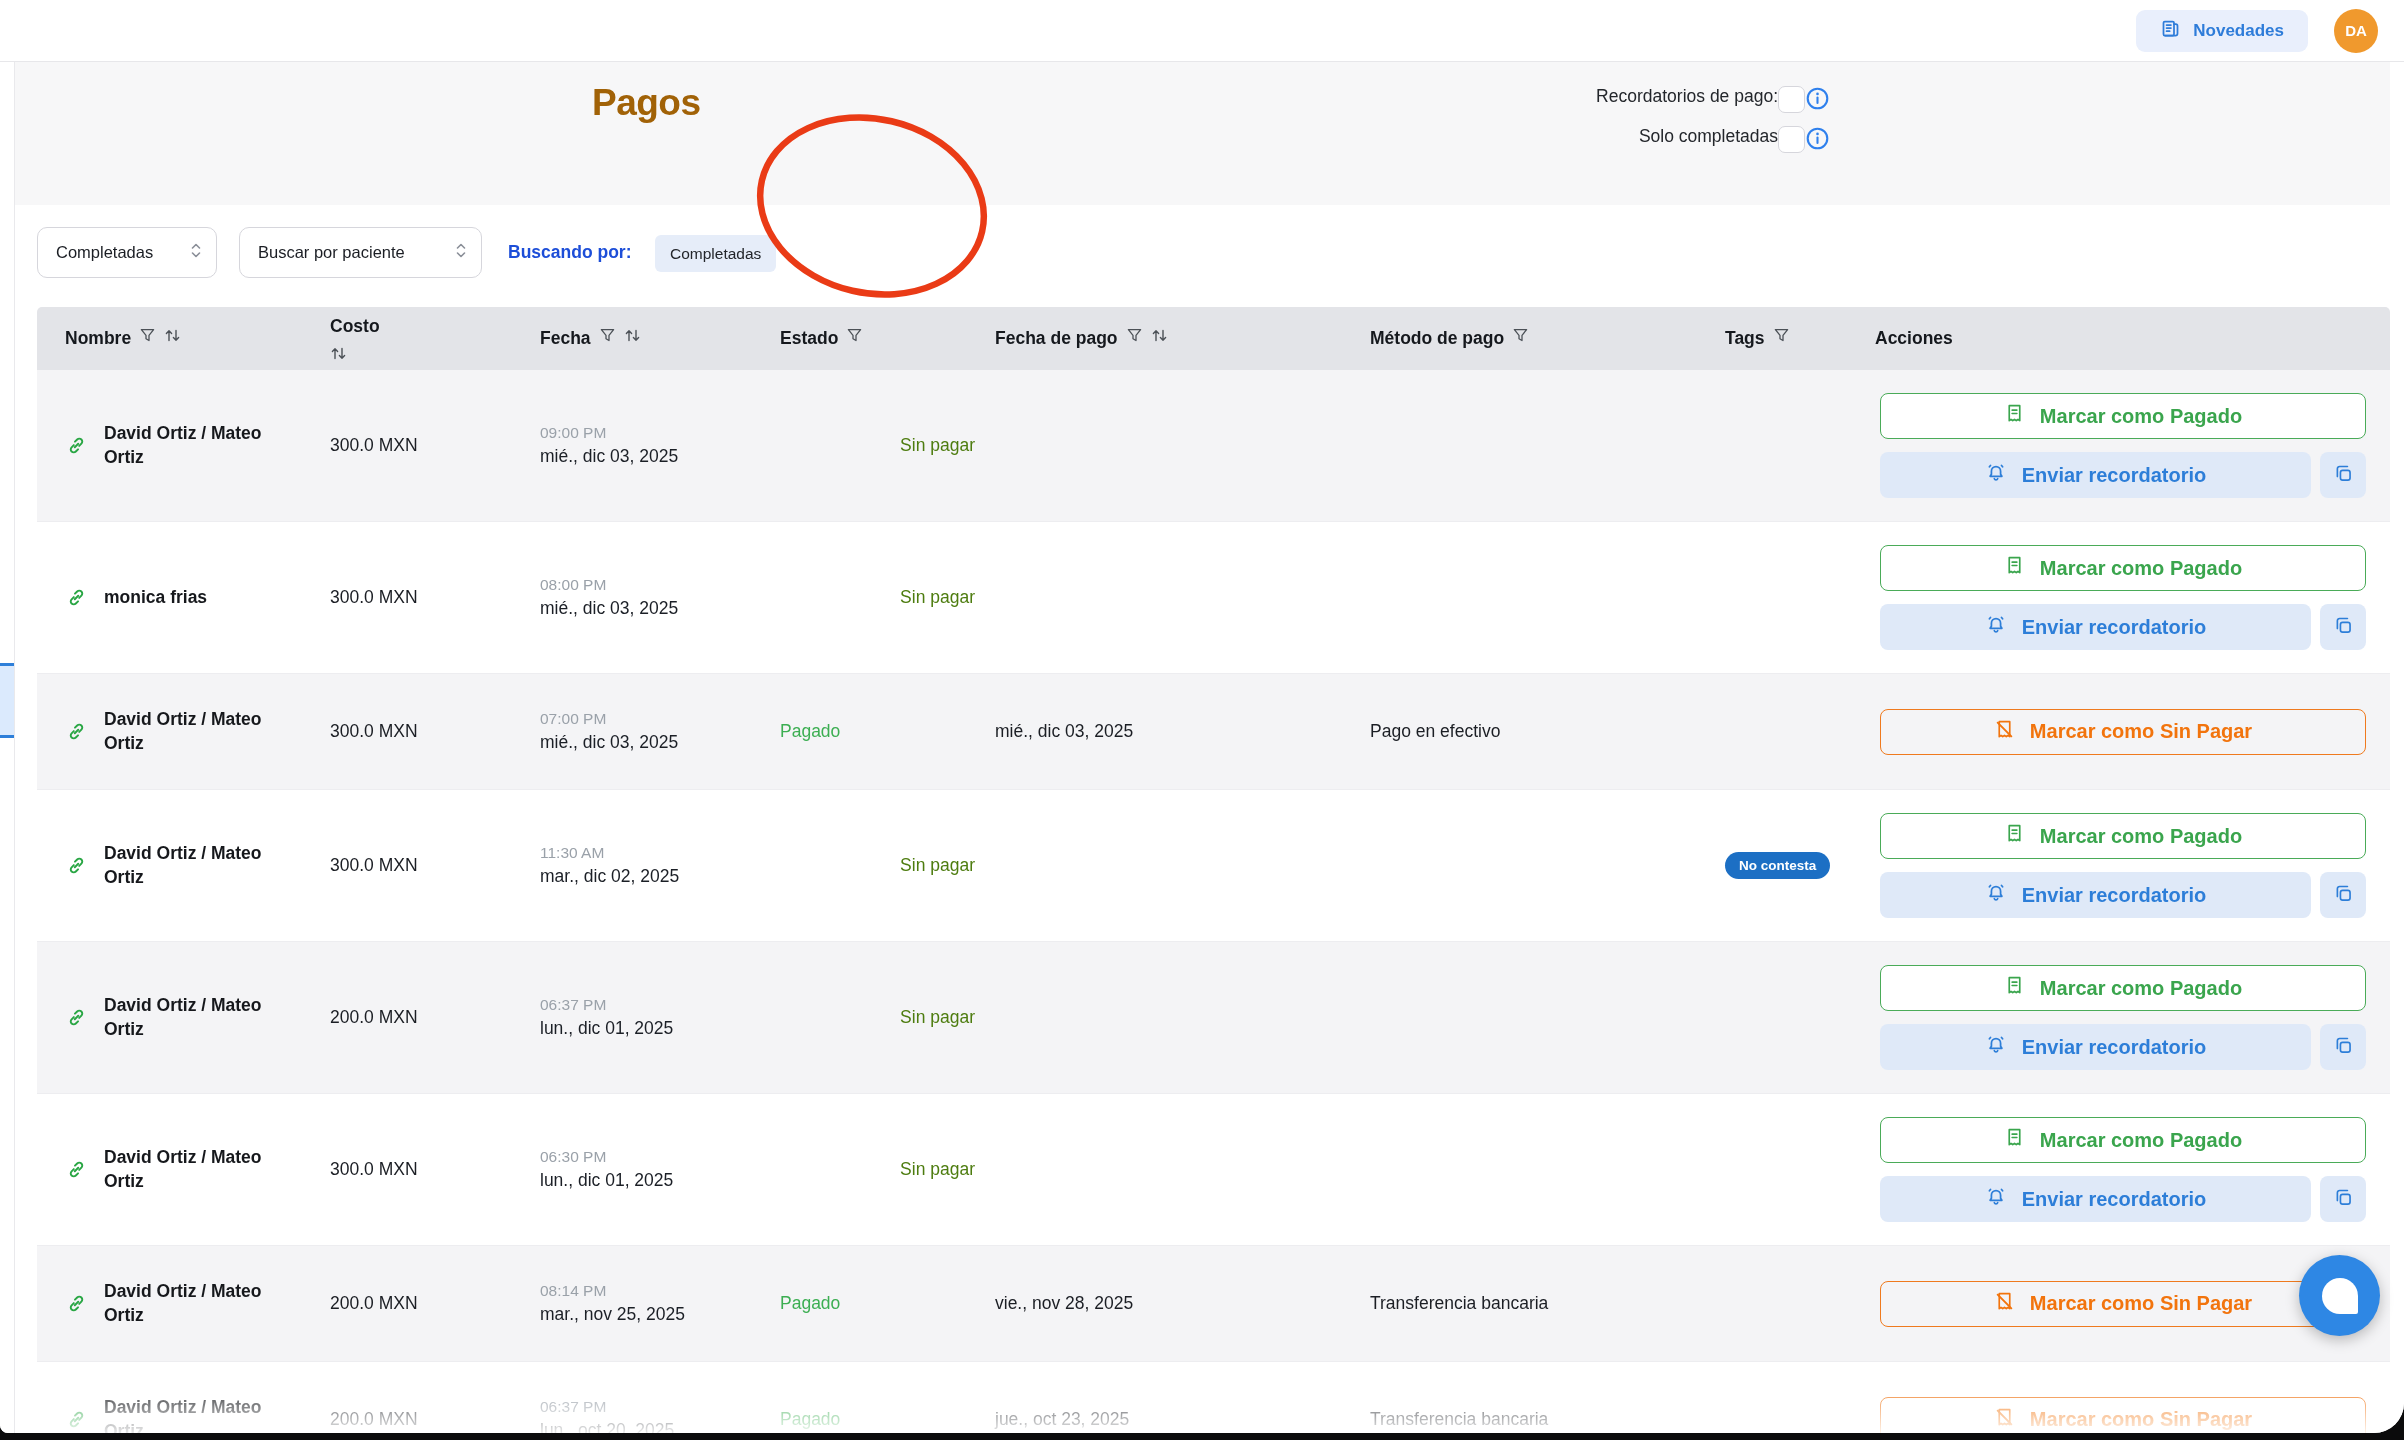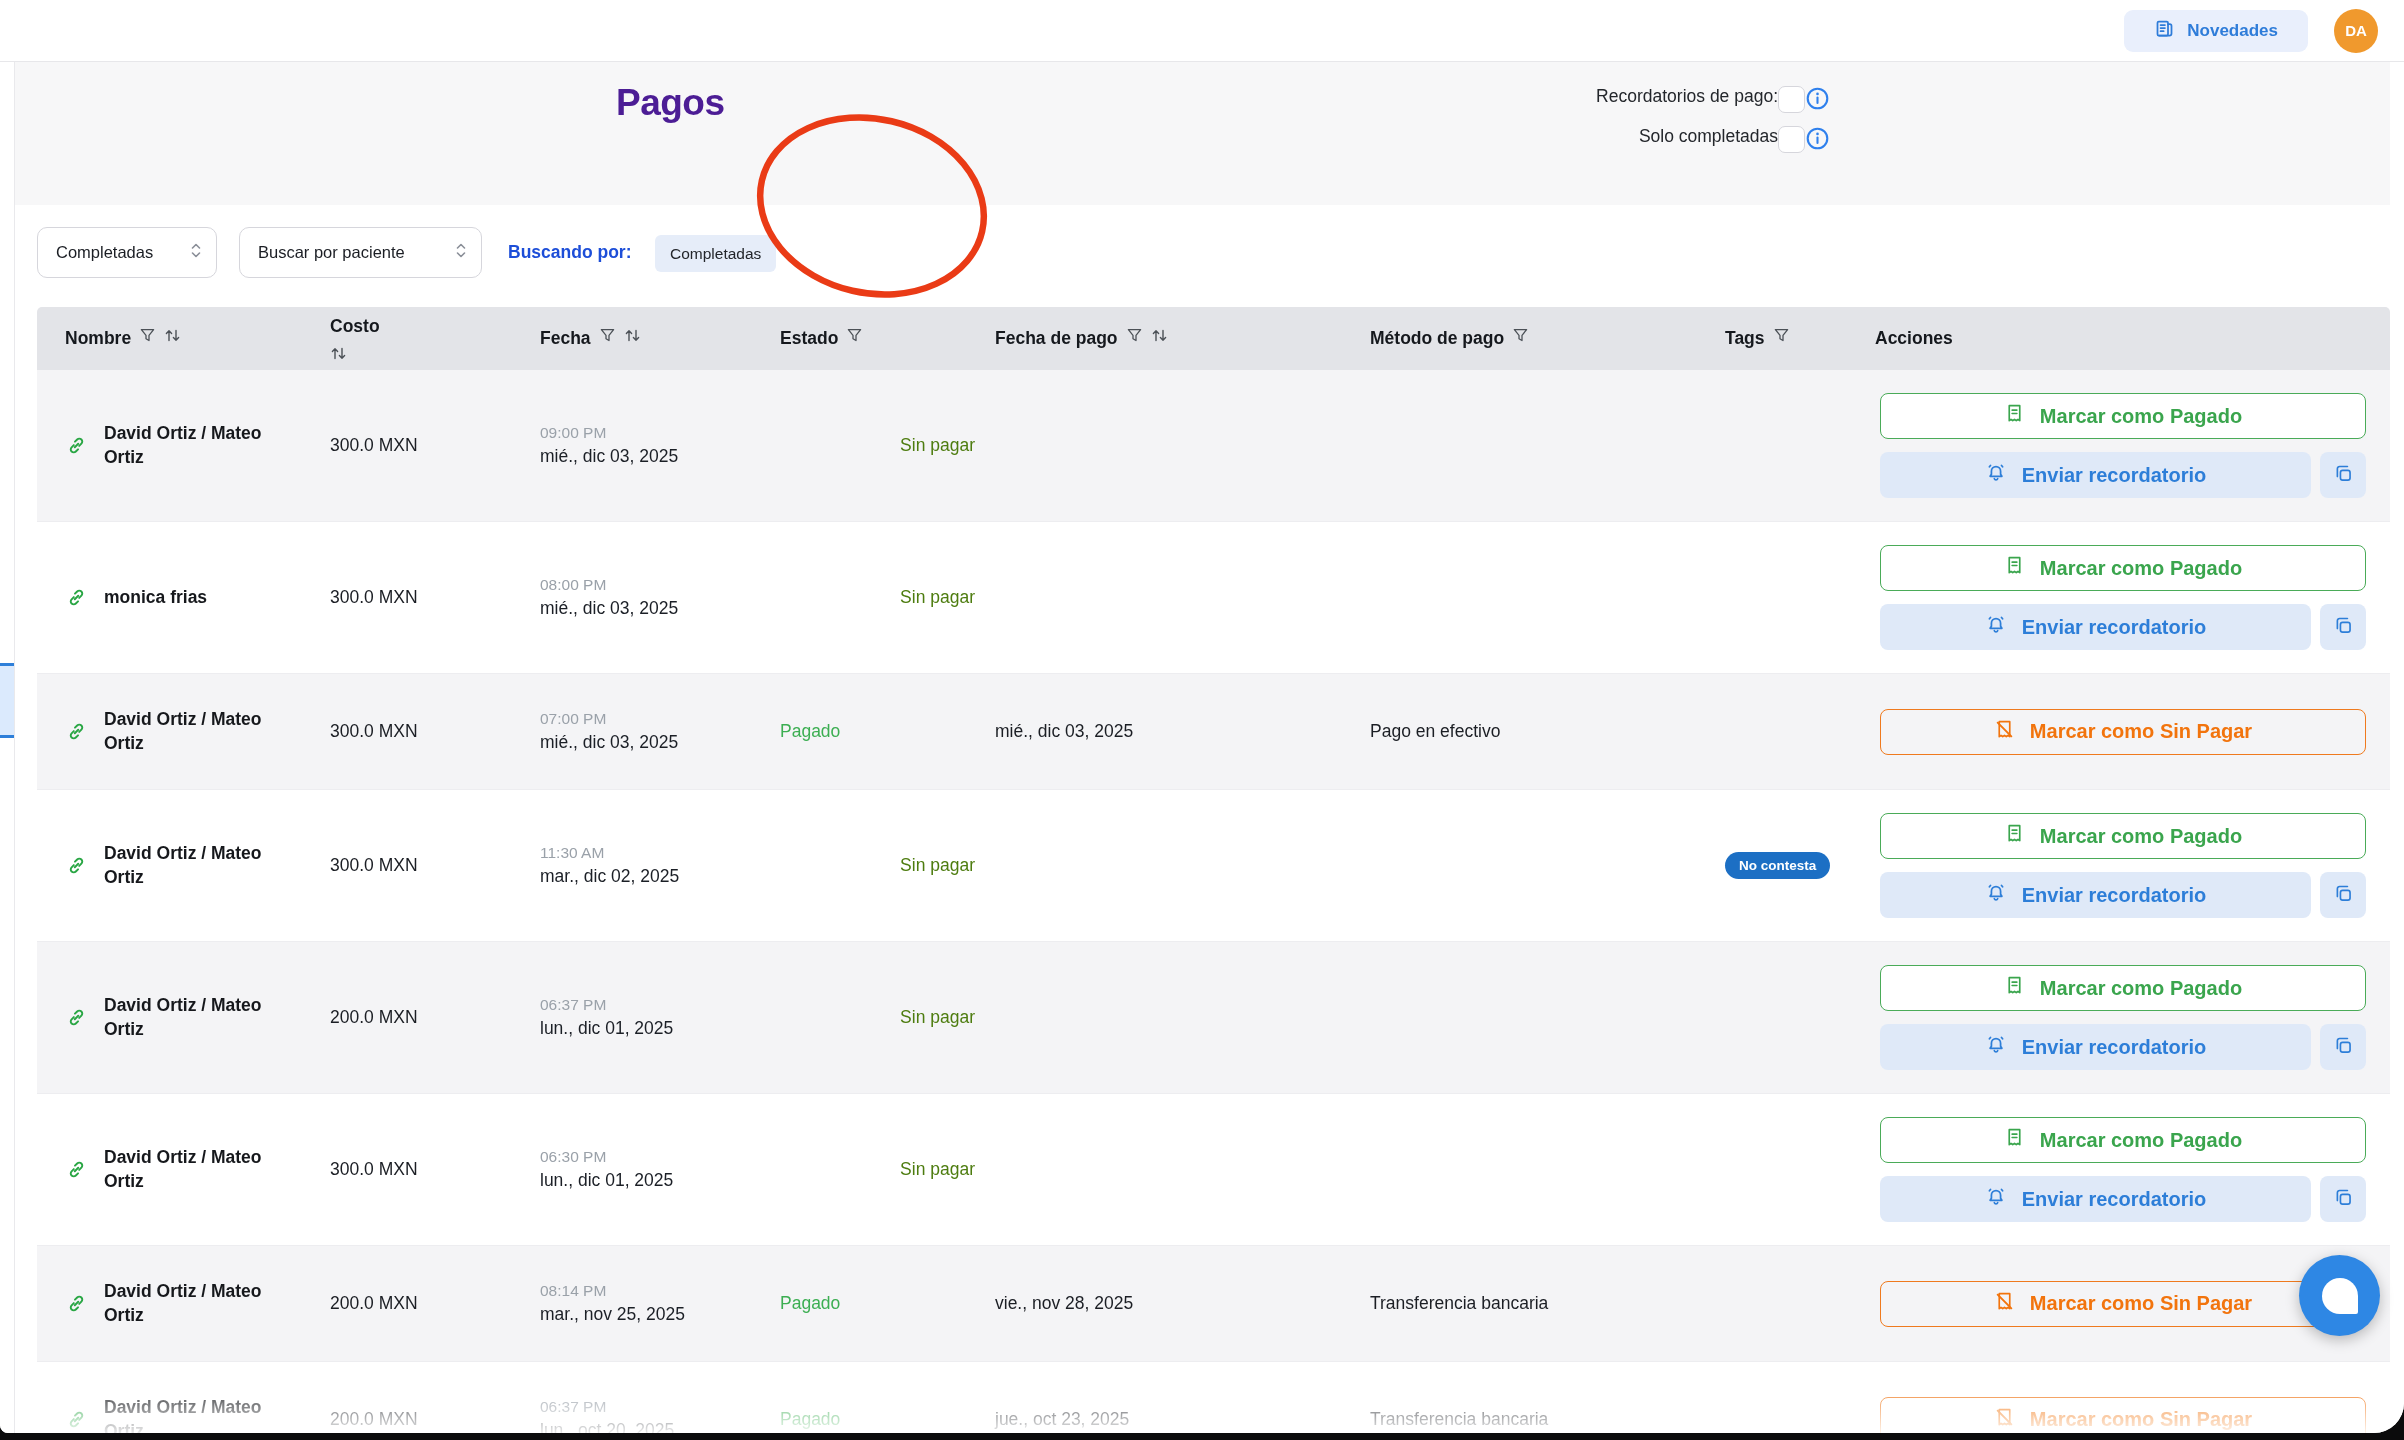--- a/index.html
+++ b/index.html
@@ -17,21 +17,21 @@
     overflow:hidden;
   }
   
   .topbar {
     position:absolute; left:0; top:0; width:100%; height:62px;
     background:#fff; border-bottom:1px solid #e7e7ea;
     display:flex; align-items:center; justify-content:flex-end; gap:26px;
     padding-right:26px; z-index:30;
   }
   .news-btn {
-    height:42px; padding:0 30px; border-radius:9px; background:#e9effc;
+    height:42px; padding:0 24px; border-radius:9px; background:#e9effc;
     display:flex; align-items:center; gap:12px; cursor:pointer; border:none;
     color:#2e7cd9; font-size:17px; font-weight:700;
   }
   .avatar {
     width:44px; height:44px; border-radius:50%; background:#f0992d;
     color:#fff; font-size:15px; font-weight:700;
     display:flex; align-items:center; justify-content:center; cursor:pointer;
   }
   
   .left-rail {
@@ -45,21 +45,21 @@
   }
   
   .right-strip {
     position:absolute; right:0; top:62px; bottom:0; width:14px; background:#fff; z-index:20;
   }
   
   .head-band {
     position:absolute; left:15px; top:62px; width:2375px; height:143px;
     background:#f7f7f8;
   }
-  .page-title { position:absolute; left:577px; top:20px; font-size:37px; font-weight:700; color:#4c1d95; letter-spacing:-0.5px;margin-left:24px; }
+  .page-title { position:absolute; left:577px; top:20px; font-size:37px; font-weight:700; color:#a16207; letter-spacing:-0.5px; }
   .toggles { position:absolute; right:560px; top:24px; display:flex; flex-direction:column; gap:13px; align-items:flex-end; }
   .toggle-row { display:flex; align-items:flex-start; }
   .toggle-label { font-size:17.5px; color:#23262b; }
   .checkbox {
     width:27px; height:27px; background:#fff; border:1.5px solid #d6d6dc; border-radius:7px; cursor:pointer;
   }
   .info-icon { width:25px; height:25px; cursor:pointer; display:inline-flex; }
   
   .tabs { position:absolute; left:580px; bottom:0; display:flex; height:55px; }
   .tab {

